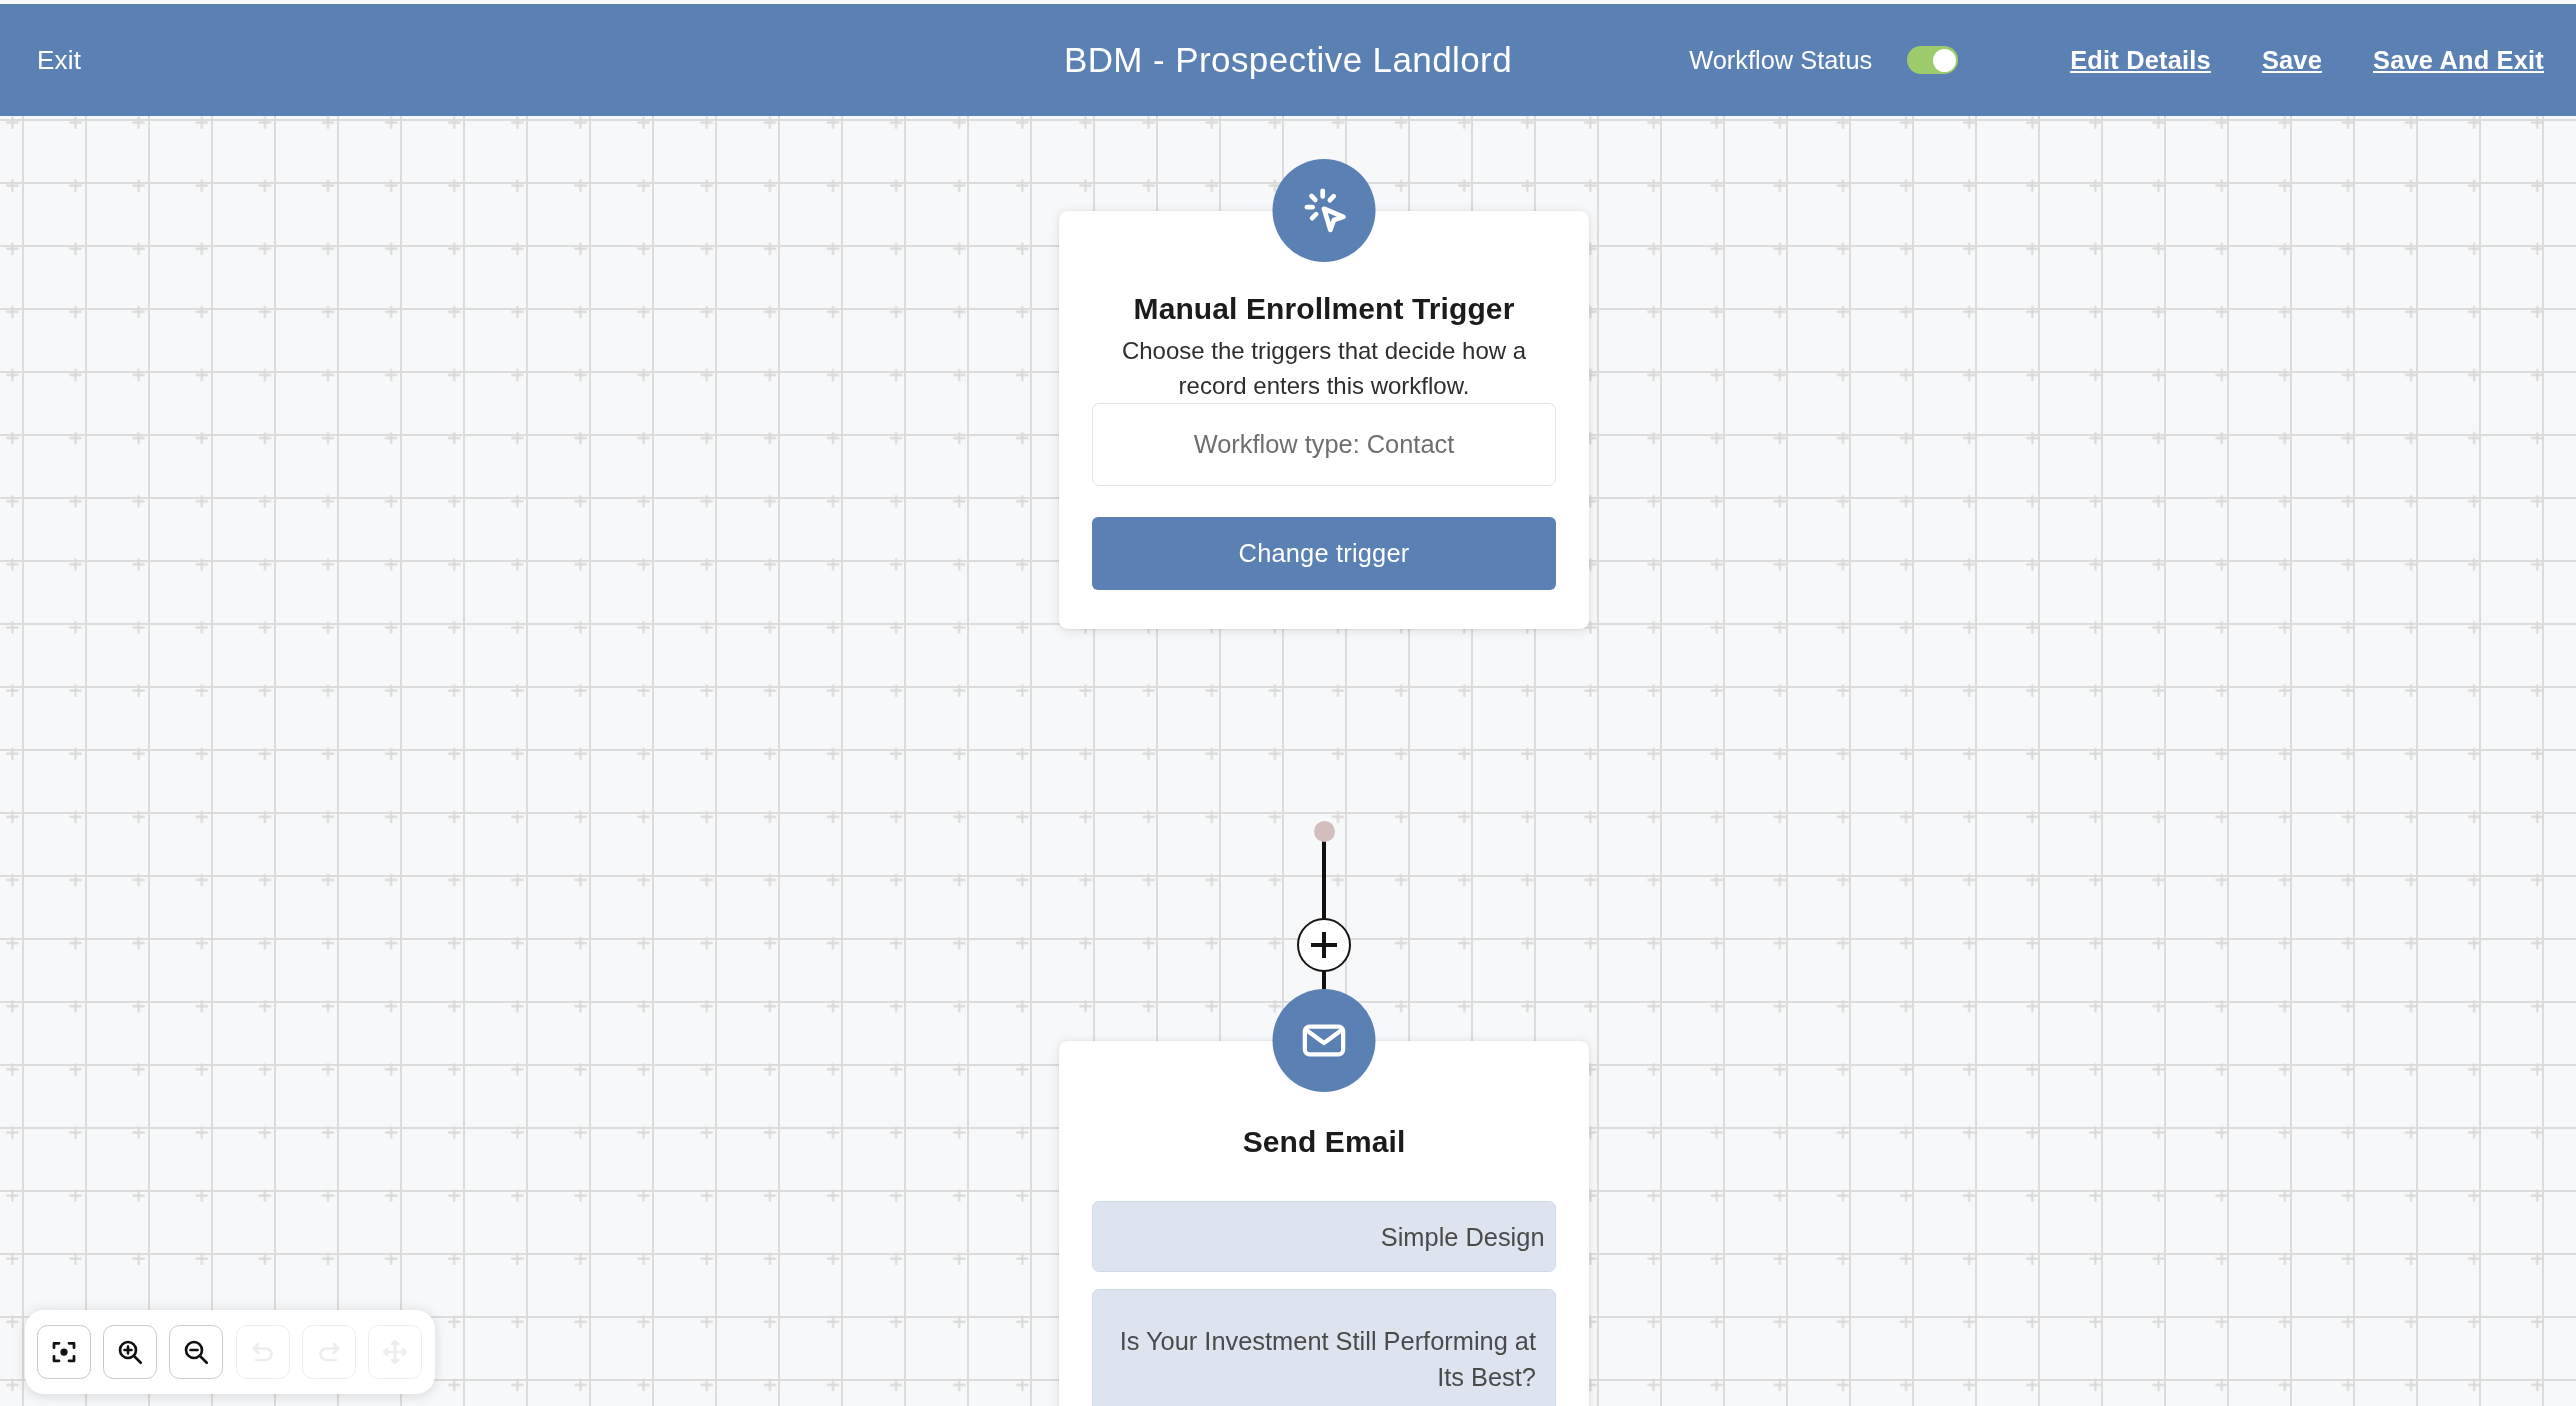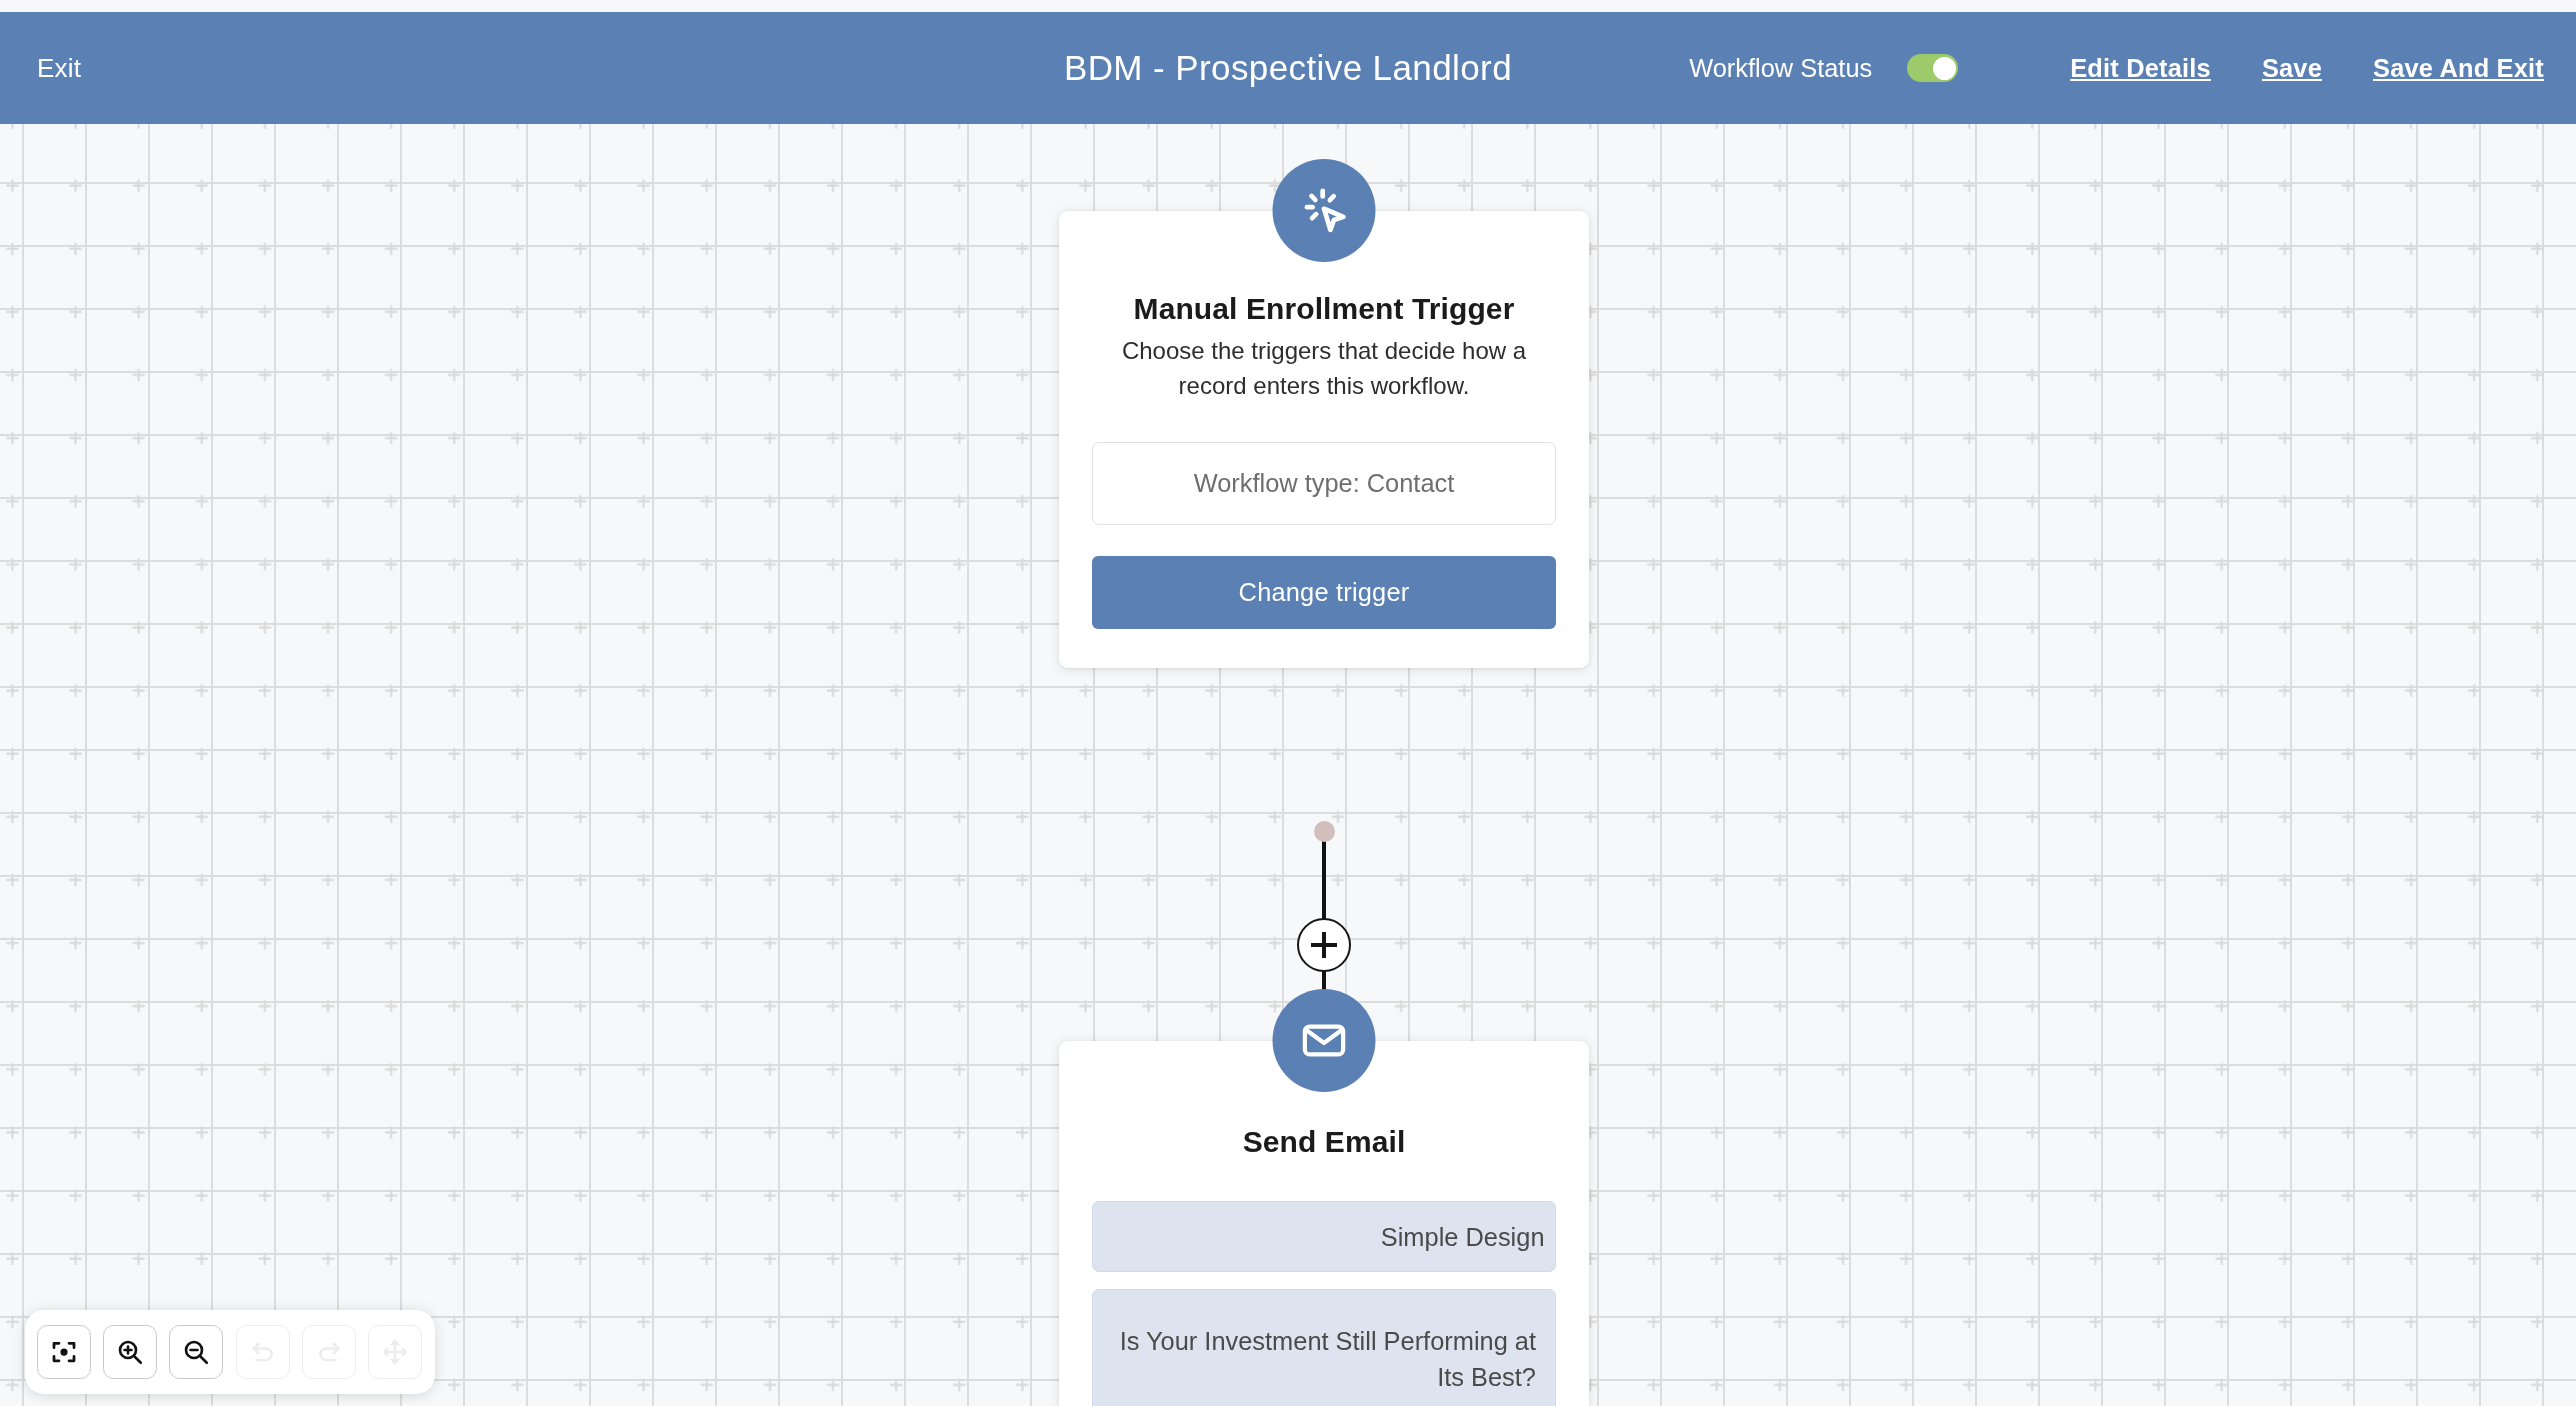--- a/index.html
+++ b/index.html
@@ -9,21 +9,21 @@
     width: 2576px;
     height: 1406px;
     overflow: hidden;
     font-family: "Liberation Sans", sans-serif;
     background: #f7f8f9;
   }
 
   
   .topbar {
     position: absolute;
-    top: 12px; left: 0;
+    top: 4px; left: 0;
     width: 2576px;
     height: 112px;
     background: #5b80b3;
     display: flex;
     align-items: center;
     z-index: 40;
   }
   .topbar-exit {
     position: absolute;
     left: 37px;
@@ -303,21 +303,21 @@
         <path d="M16.1 5.4 l-1.7 1.8"></path>
         <path d="M11.8 11.0 L20.4 14.6 L16.2 16.0 L14.6 20.4 Z"></path>
       </svg>
     </div>
 
     <div class="node-card" style="top:99px;">
       <div style="padding:81px 0 39px 0;">
         <div class="card-title">Manual Enrollment Trigger</div>
         <div class="card-desc" style="margin-top:7px;">Choose the triggers that decide how a record enters this workflow.</div>
         <div style="padding:0 33px;">
-          <div class="field-box" style="margin-top:39px;">Workflow type: Contact</div>
+          <div class="field-box" style="">Workflow type: Contact</div>
           <button class="primary-btn" style="margin-top:31px;">Change trigger</button>
         </div>
       </div>
     </div>
 
     <div class="edge-dot" style="top:709px;"></div>
     <div class="edge-line" style="top:720px; height:203px;"></div>
     <div class="add-btn" style="top:806px;"></div>
 
     <div class="node-badge" style="top:877px;">

